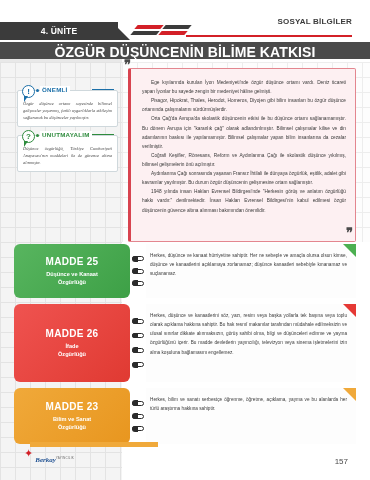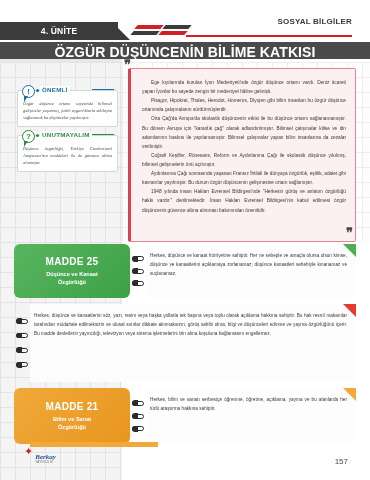--- a/index.html
+++ b/index.html
@@ -326,21 +326,21 @@
     align-items: center;
     gap: 2px;
   }
   .footer-logo-mark {
     font-size: 11px;
     color: #d32027;
     line-height: 1;
   }
   .footer-logo-text {
     display: flex;
-    flex-direction: column;
+    flex-direction: row;
     line-height: 1;
     margin-top: 15px;
   }
   .footer-logo-name {
     font-size: 7px;
     font-weight: bold;
     color: #1d4f91;
     font-family: "Liberation Serif", serif;
     font-style: italic;
   }
@@ -422,35 +422,39 @@
       <div class="ring"></div>
       <div class="ring"></div>
     </div>
     <div class="madde-body">
       <div class="corner green"></div>
       <div class="madde-body-text">Herkes, düşünce ve kanaat hürriyetine sahiptir. Her ne sebeple ve amaçla olursa olsun kimse, düşünce ve kanaatlerini açıklamaya zorlanamaz; düşünce kanaatleri sebebiyle kınanamaz ve suçlanamaz.</div>
     </div>
   </div>
 
   <div class="madde-row m26">
+    <div class="madde-card red">
+      <div class="madde-no">MADDE 26</div>
+      <div class="madde-name">İfade<br>Özgürlüğü</div>
+    </div>
     <div class="rings">
       <div class="ring"></div>
       <div class="ring"></div>
       <div class="ring"></div>
       <div class="ring"></div>
     </div>
     <div class="madde-body">
       <div class="corner red"></div>
       <div class="madde-body-text">Herkes, düşünce ve kanaatlerini söz, yazı, resim veya başka yollarla tek başına veya toplu olarak açıklama hakkına sahiptir. Bu hak resmî makamlar tarafından müdahale edilmeksizin ve ulusal sınırlar dikkate alınmaksızın, görüş sahibi olma, bilgi ve düşünceleri edinme ve yayma özgürlüğünü içerir. Bu madde devletlerin yayıncılığı, televizyon veya sinema işletmelerini izin alma koşuluna bağlamasını engellemez.</div>
     </div>
   </div>
 
   <div class="madde-row m27">
     <div class="madde-card orange">
-      <div class="madde-no">MADDE 21</div>
+      <div class="madde-no">MADDE 23</div>
       <div class="madde-name">Bilim ve Sanat<br>Özgürlüğü</div>
     </div>
     <div class="rings">
       <div class="ring"></div>
       <div class="ring"></div>
       <div class="ring"></div>
     </div>
     <div class="madde-body">
       <div class="corner orange"></div>
       <div class="madde-body-text">Herkes, bilim ve sanatı serbestçe öğrenme, öğretme, açıklama, yayma ve bu alanlarda her türlü araştırma hakkına sahiptir.</div>

